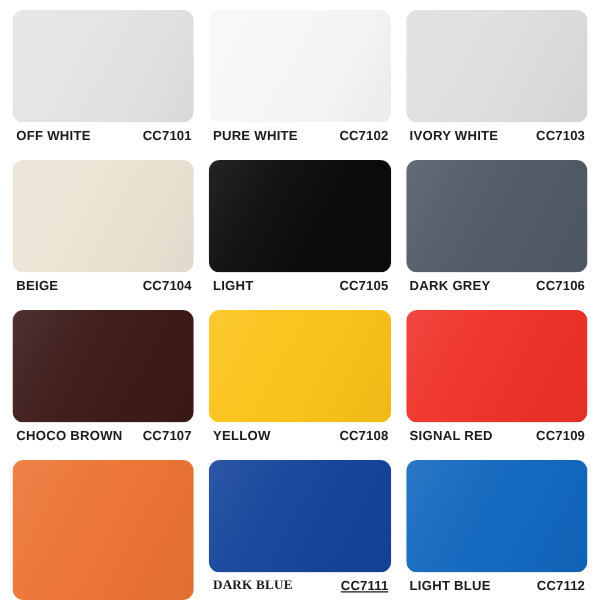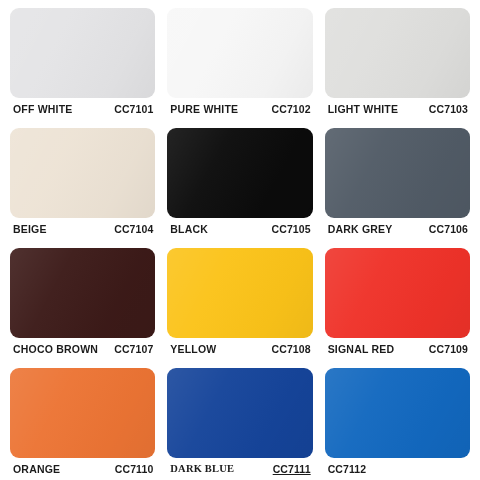--- a/index.html
+++ b/index.html
@@ -100,37 +100,37 @@
       <div class="swatch-chip sheen" style="background-color: rgb(247, 247, 247);"></div>
       <div class="swatch-caption">
         <span class="swatch-name" style="color: rgb(27, 27, 27);">PURE WHITE</span>
         <span class="swatch-code" style="color: rgb(27, 27, 27);">CC7102</span>
       </div>
     </div>
 
     <div class="swatch-cell">
       <div class="swatch-chip sheen" style="background-color: rgb(223, 223, 221);"></div>
       <div class="swatch-caption">
-        <span class="swatch-name" style="color: rgb(27, 27, 27);">LIGHT WHITE</span>
+        <span class="swatch-name" style="color: rgb(27, 27, 27);">IVORY WHITE</span>
         <span class="swatch-code" style="color: rgb(27, 27, 27);">CC7103</span>
       </div>
     </div>
 
     <div class="swatch-cell">
       <div class="swatch-chip sheen" style="background-color: rgb(237, 227, 213);"></div>
       <div class="swatch-caption">
         <span class="swatch-name" style="color: rgb(27, 27, 27);">BEIGE</span>
         <span class="swatch-code" style="color: rgb(27, 27, 27); margin-left: 13px;">CC7104</span>
       </div>
     </div>
 
     <div class="swatch-cell">
       <div class="swatch-chip sheen" style="background-color: rgb(11, 11, 11);"></div>
       <div class="swatch-caption">
-        <span class="swatch-name" style="color: rgb(27, 27, 27);">BLACK</span>
+        <span class="swatch-name" style="color: rgb(27, 27, 27);">LIGHT</span>
         <span class="swatch-code" style="color: rgb(27, 27, 27); margin-left: 11px;">CC7105</span>
       </div>
     </div>
 
     <div class="swatch-cell">
       <div class="swatch-chip sheen" style="background-color: rgb(81, 91, 102);"></div>
       <div class="swatch-caption">
         <span class="swatch-name" style="color: rgb(27, 27, 27);">DARK GREY</span>
         <span class="swatch-code" style="color: rgb(27, 27, 27);">CC7106</span>
       </div>
@@ -155,36 +155,33 @@
     <div class="swatch-cell">
       <div class="swatch-chip sheen" style="background-color: rgb(239, 50, 41);"></div>
       <div class="swatch-caption">
         <span class="swatch-name" style="color: rgb(27, 27, 27);">SIGNAL RED</span>
         <span class="swatch-code" style="color: rgb(27, 27, 27);">CC7109</span>
       </div>
     </div>
 
     <div class="swatch-cell">
       <div class="swatch-chip sheen" style="background-color: rgb(236, 116, 52);"></div>
-      <div class="swatch-caption">
-        <span class="swatch-name" style="color: rgb(27, 27, 27);">ORANGE</span>
-        <span class="swatch-code" style="color: rgb(27, 27, 27);">CC7110</span>
-      </div>
     </div>
 
     <div class="swatch-cell">
       <div class="swatch-chip sheen" style="background-color: rgb(21, 68, 154);"></div>
       <div class="swatch-caption">
         <span class="swatch-name" style="color: rgb(27, 27, 27); font-family: Liberation Serif, serif;">DARK BLUE</span>
         <span class="swatch-code" style="color: rgb(27, 27, 27); text-decoration: underline;">CC7111</span>
       </div>
     </div>
 
     <div class="swatch-cell">
       <div class="swatch-chip sheen" style="background-color: rgb(18, 104, 191);"></div>
       <div class="swatch-caption">
+        <span class="swatch-name" style="color: rgb(27, 27, 27);">LIGHT BLUE</span>
         <span class="swatch-code" style="color: rgb(27, 27, 27); text-align: center;">CC7112</span>
       </div>
     </div>
 
   </div>
 
 </div>
 
 </body></html>

